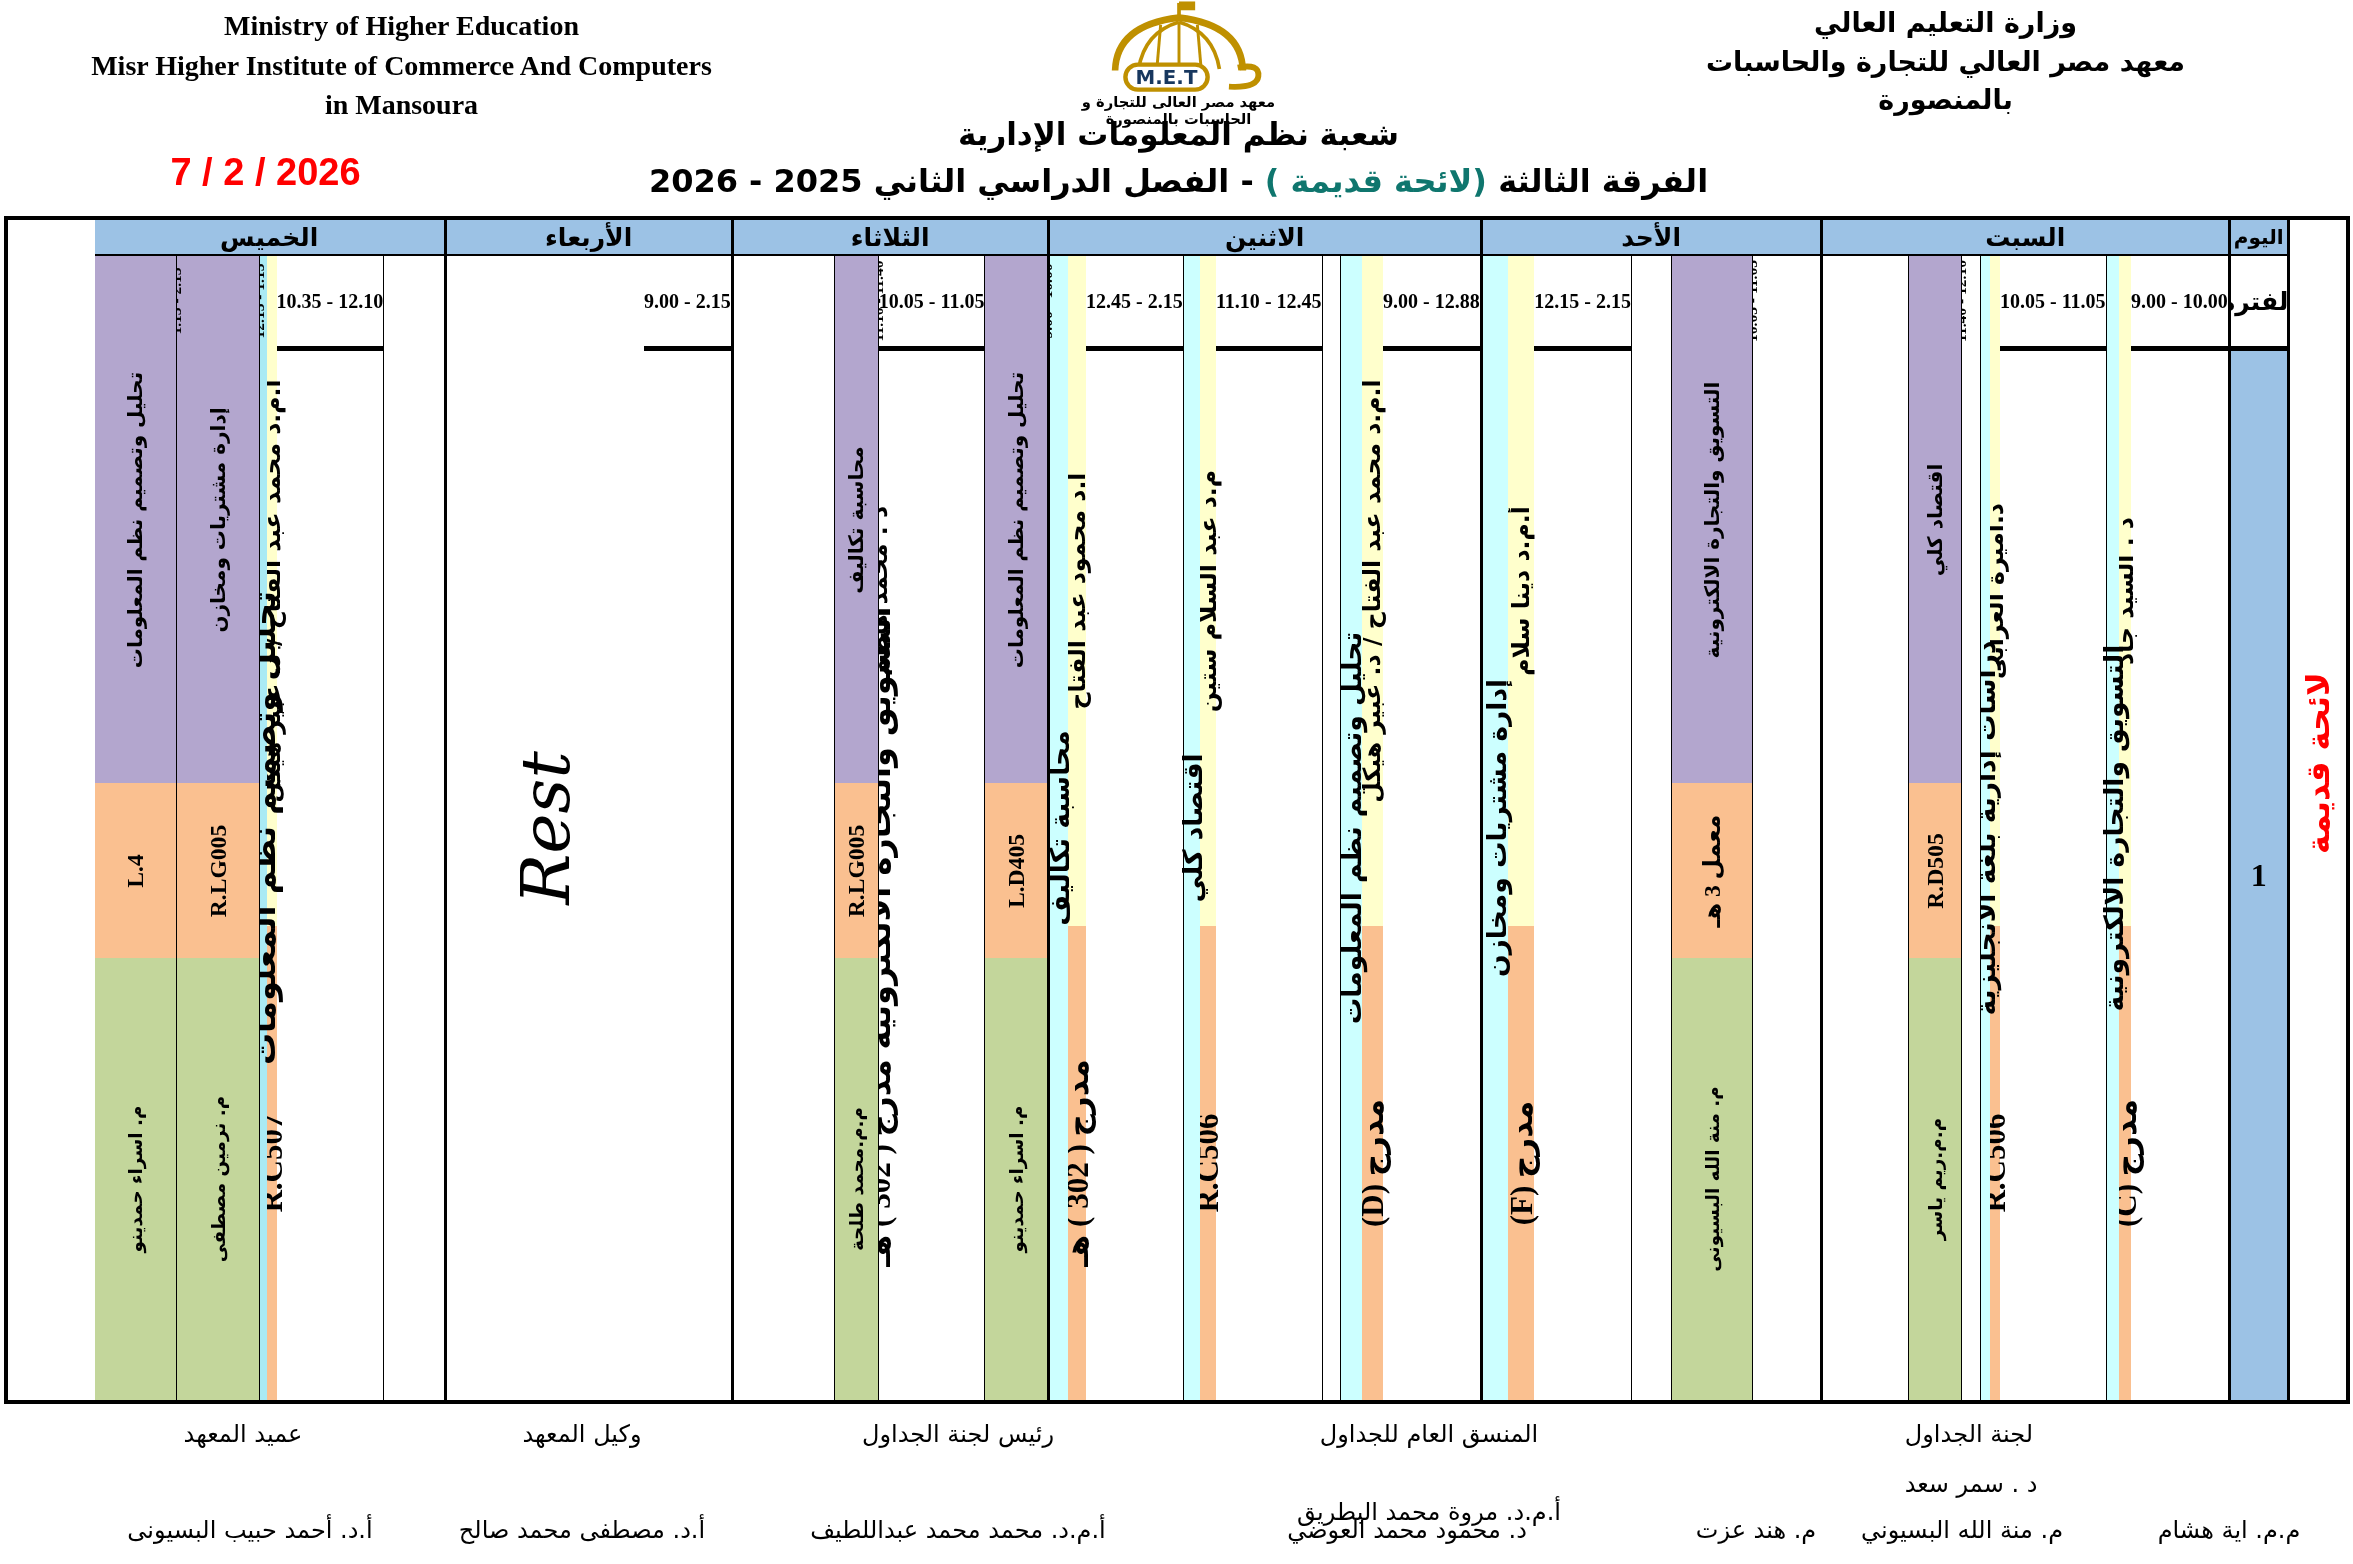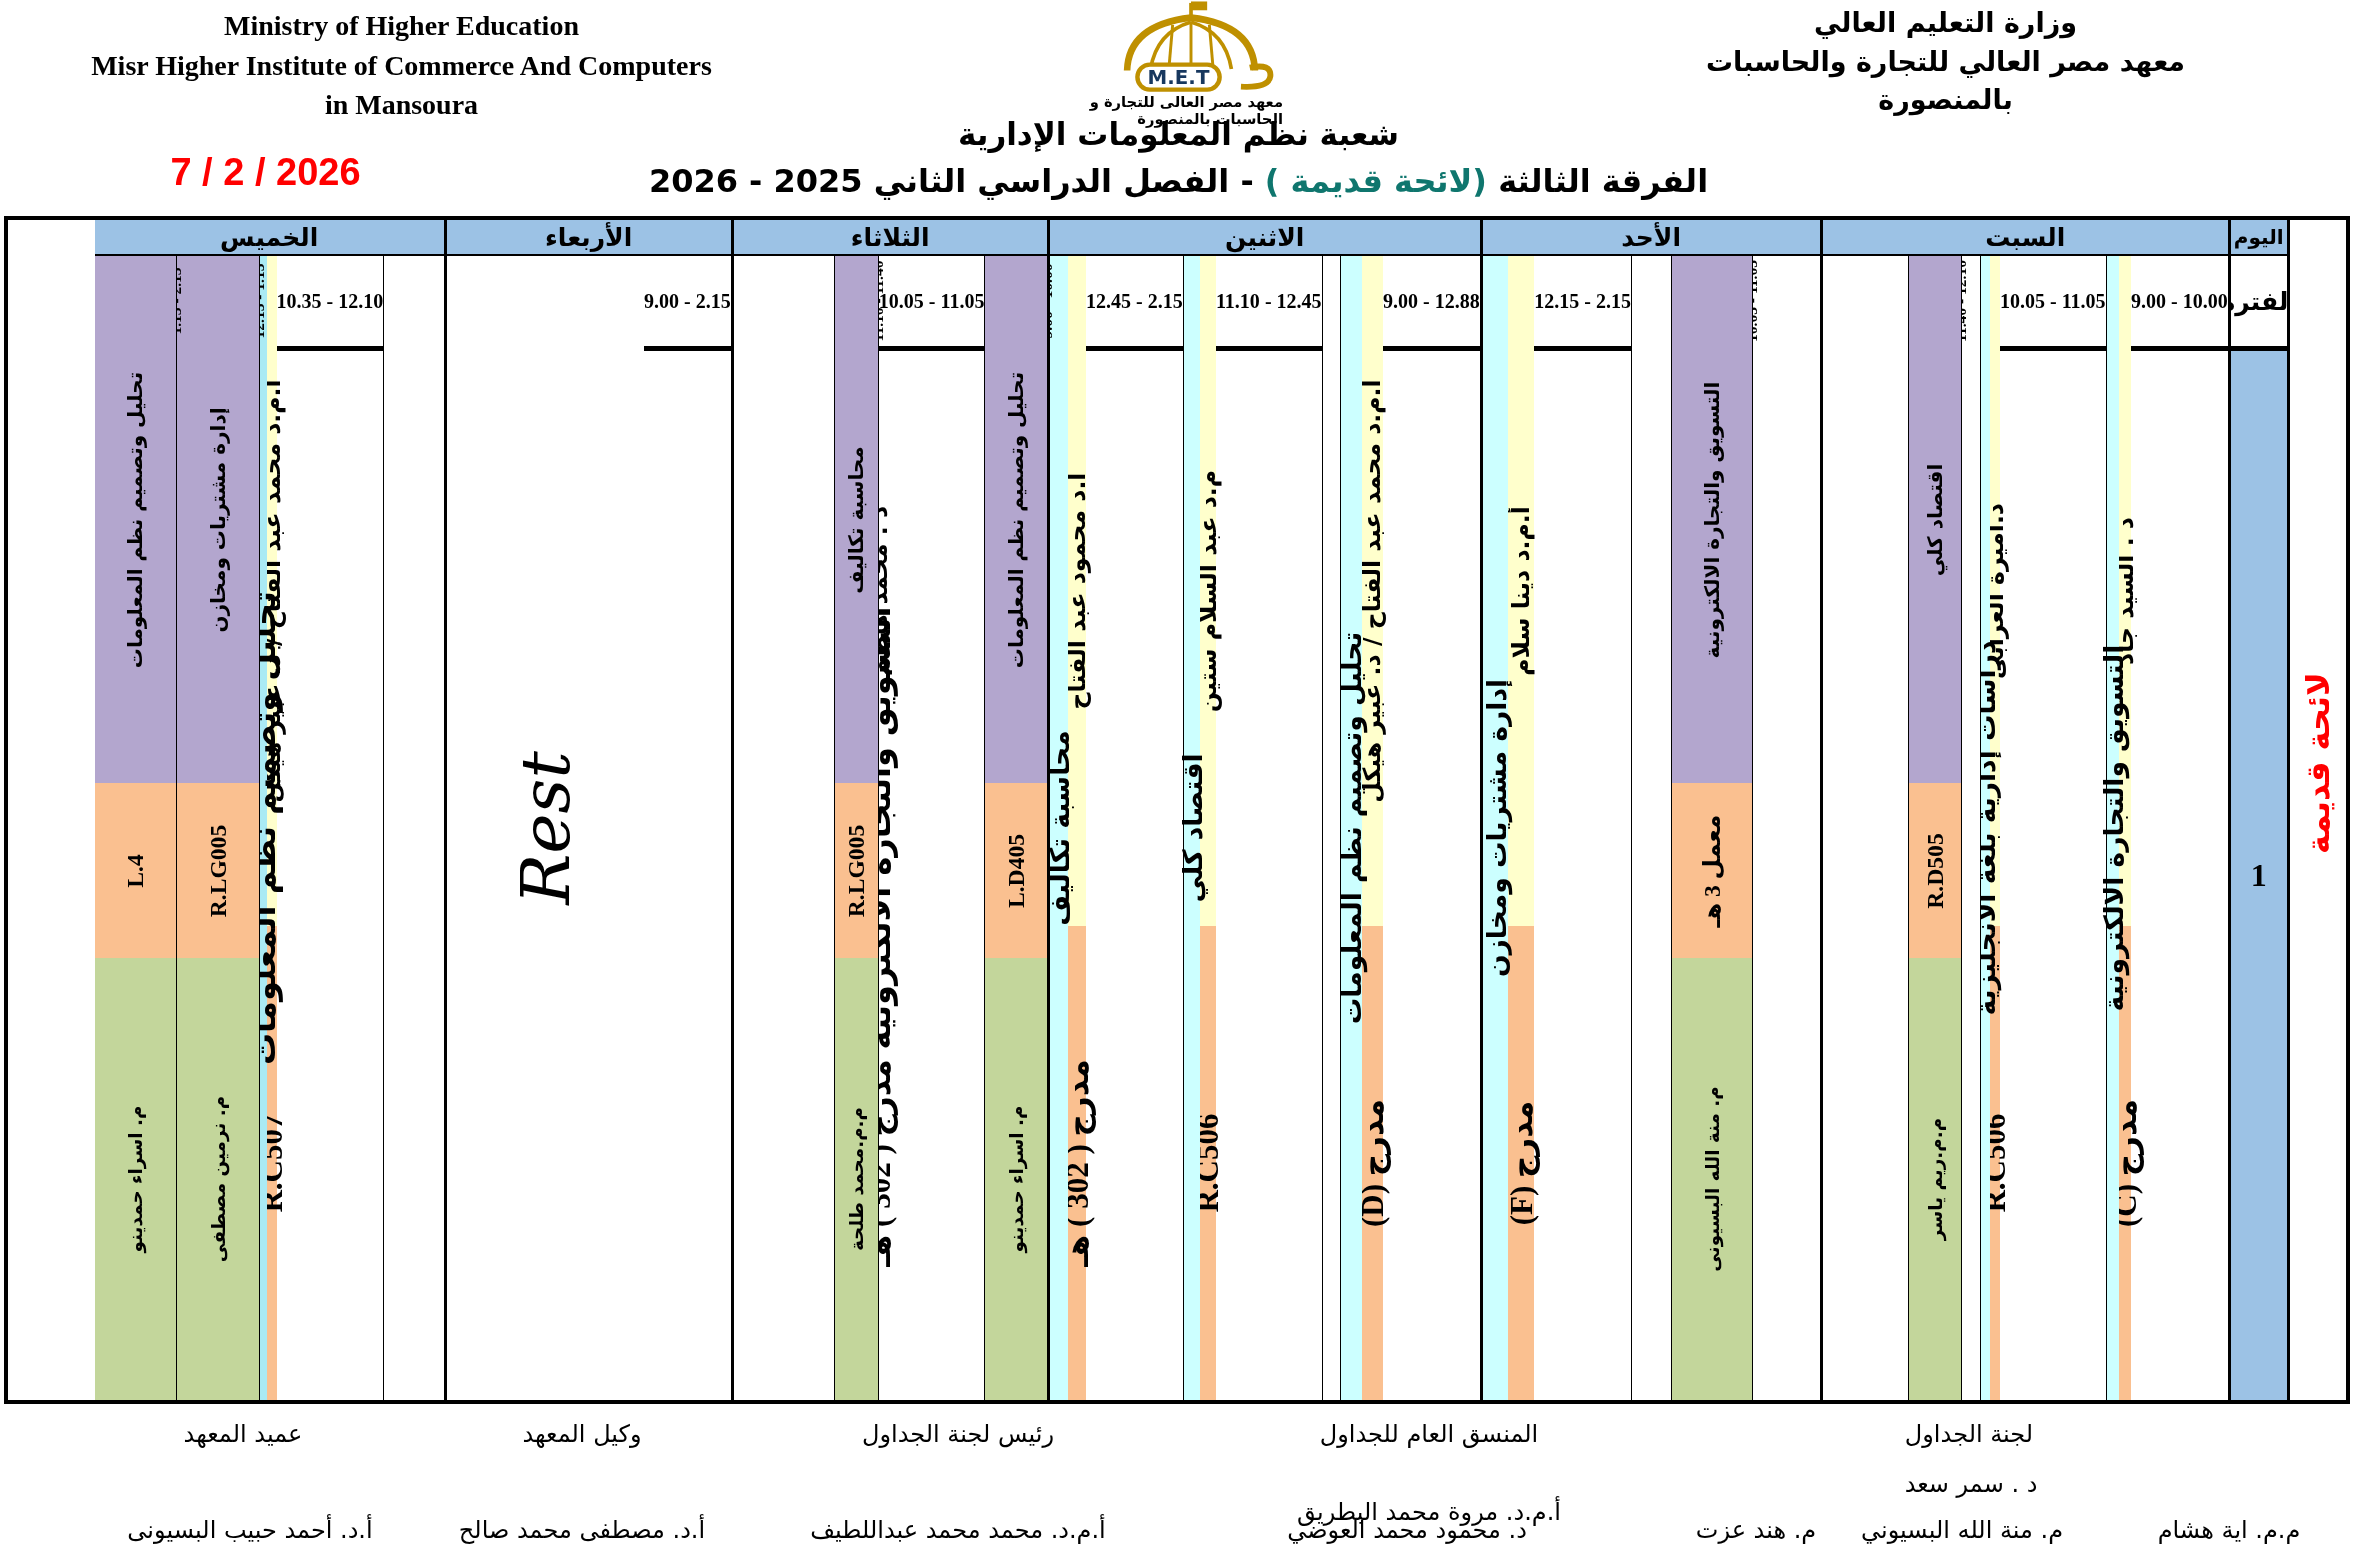--- a/index.html
+++ b/index.html
@@ -4,21 +4,21 @@
 <style>
   html,body{margin:0;padding:0;background:#fff;}
   .page{position:relative;width:2354px;height:1565px;background:#fff;overflow:hidden;
         font-family:"DejaVu Sans",sans-serif;color:#000;}
   .abs{position:absolute;}
   
   .en-block{left:29.5px;top:5.9px;width:744px;font-family:"Liberation Serif",serif;font-weight:bold;
             font-size:28px;line-height:1.42;text-align:center;}
   .ar-block{left:1658px;top:4.4px;width:575px;font-weight:bold;font-size:27px;line-height:1.42;
             text-align:center;direction:rtl;}
-  .logo-box{left:1018px;top:0px;width:265px;text-align:right;}
+  .logo-box{left:1046px;top:0px;width:265px;text-align:center;}
   .logo-caption{font-size:14.7px;font-weight:bold;color:#000000;margin-top:-4.4px;direction:rtl;}
   .date-red{left:133px;top:151px;width:265px;text-align:center;color:#FF0000;font-weight:bold;
             font-size:38px;font-family:"Liberation Sans",sans-serif;}
   .dept-line{left:847px;top:116px;width:663px;text-align:center;font-weight:bold;font-size:31px;direction:rtl;}
   .title-line{left:589px;top:162px;width:1179px;text-align:center;font-weight:bold;font-size:32px;direction:rtl;}
   .title-line .red{color:#0f766e;}
   
   .timetable{left:3.7px;top:216px;width:2346px;height:1188px;display:flex;direction:rtl;
              border:4.4px solid #000;box-sizing:border-box;background:#fff;}
   .timetable > * { box-sizing:border-box; flex-shrink:0; }

